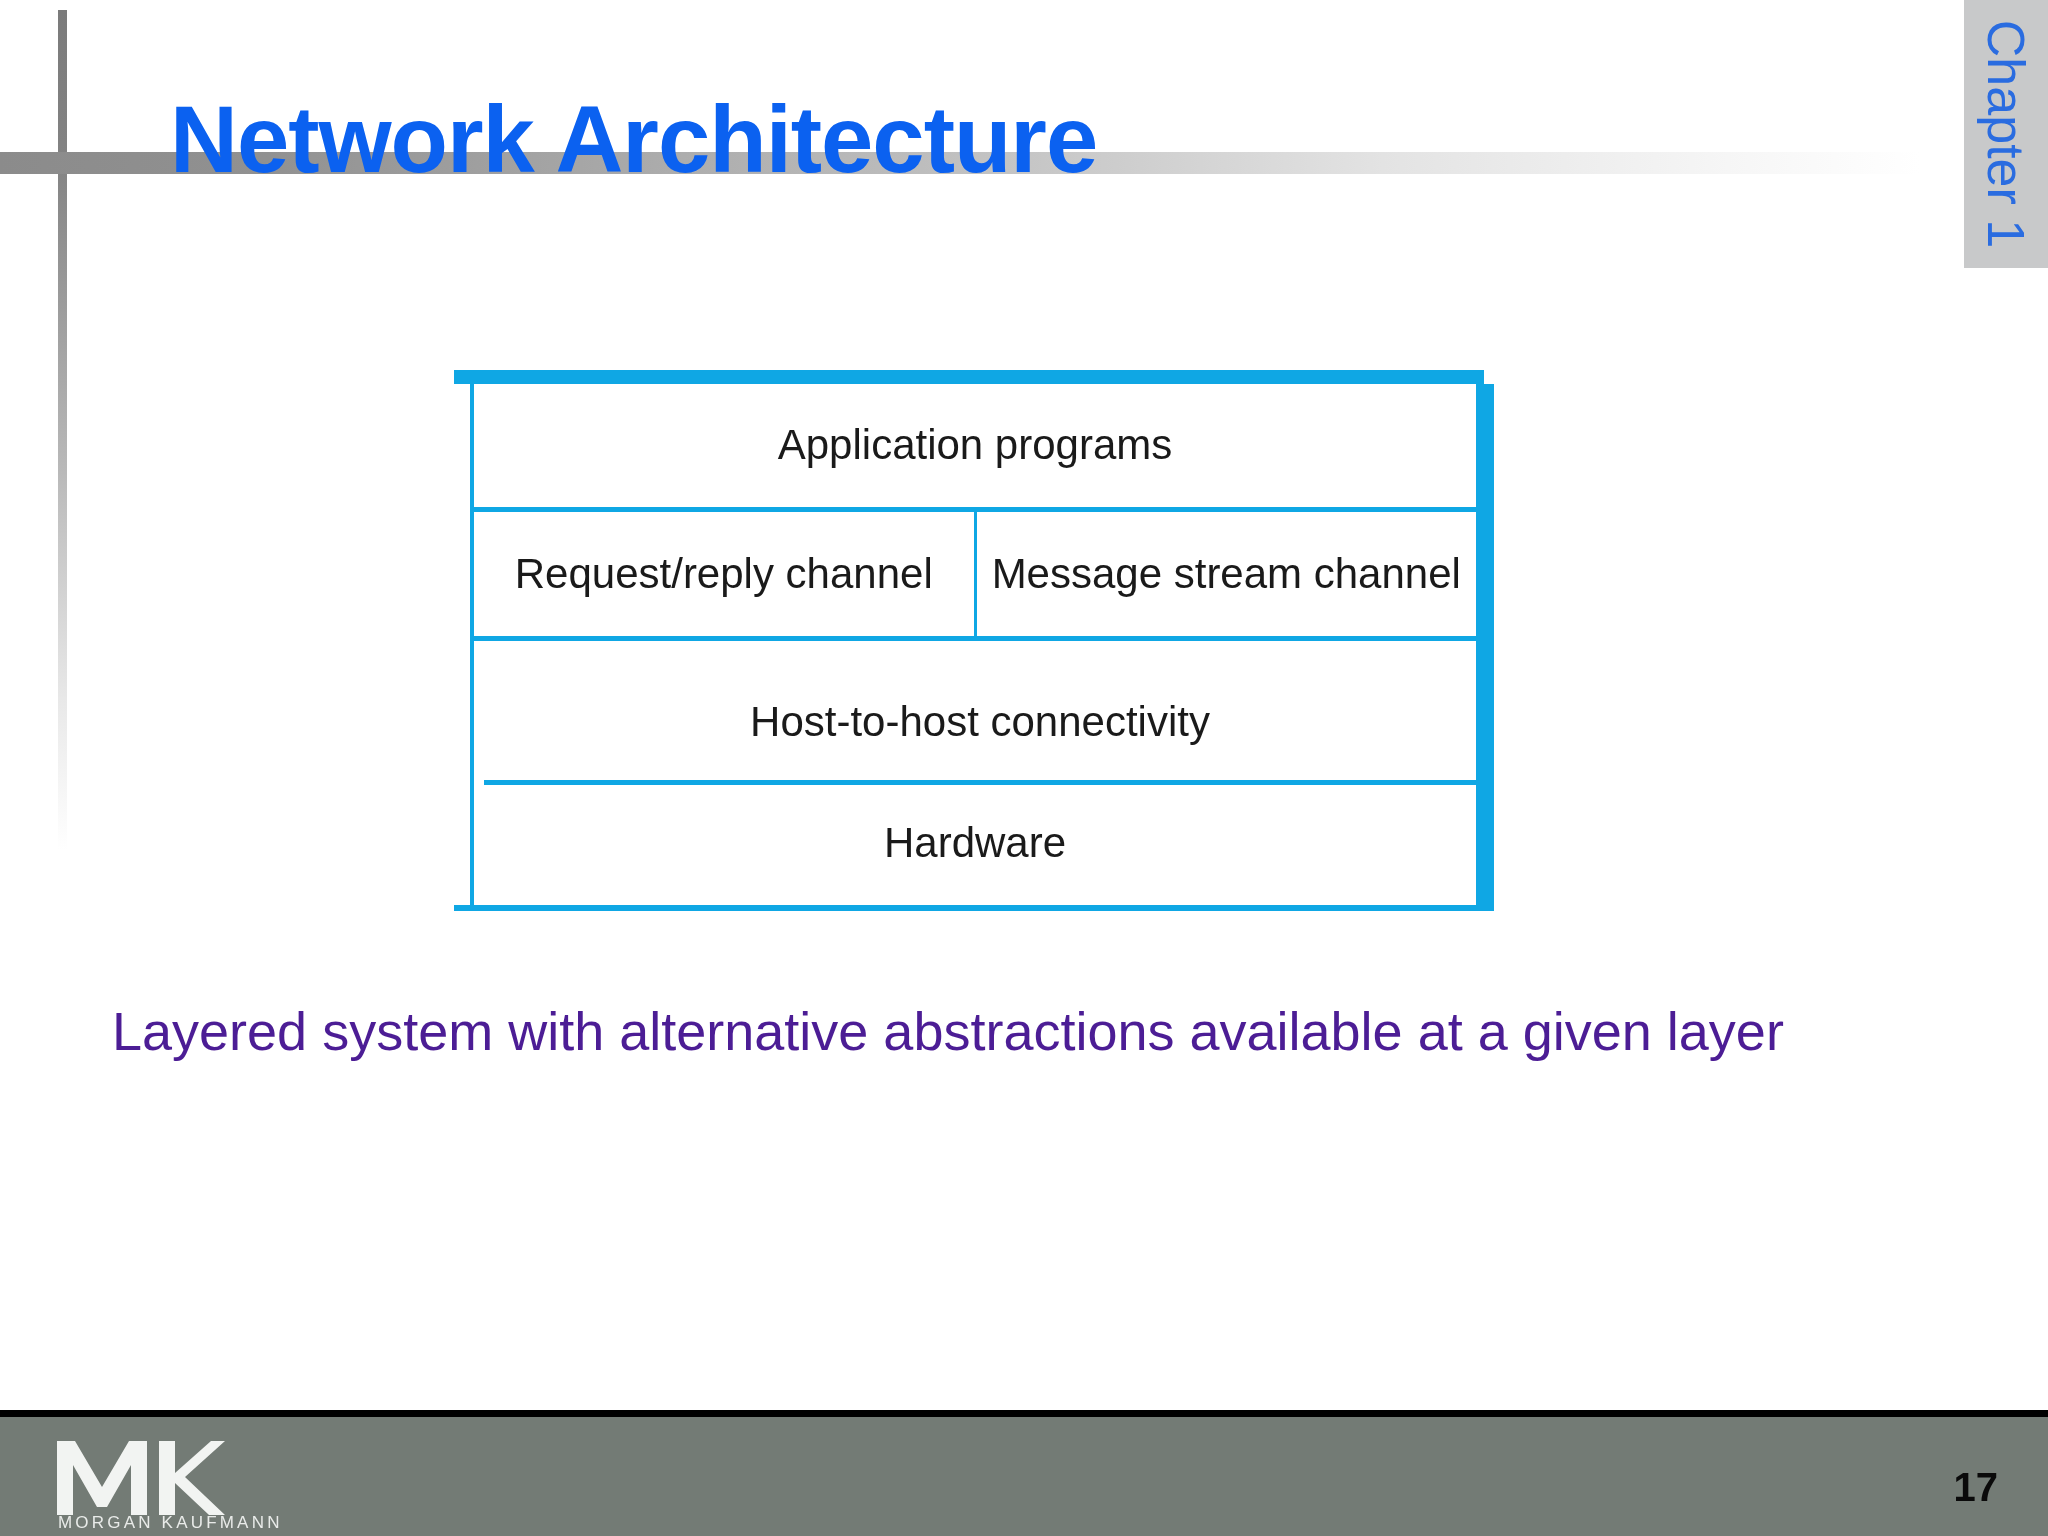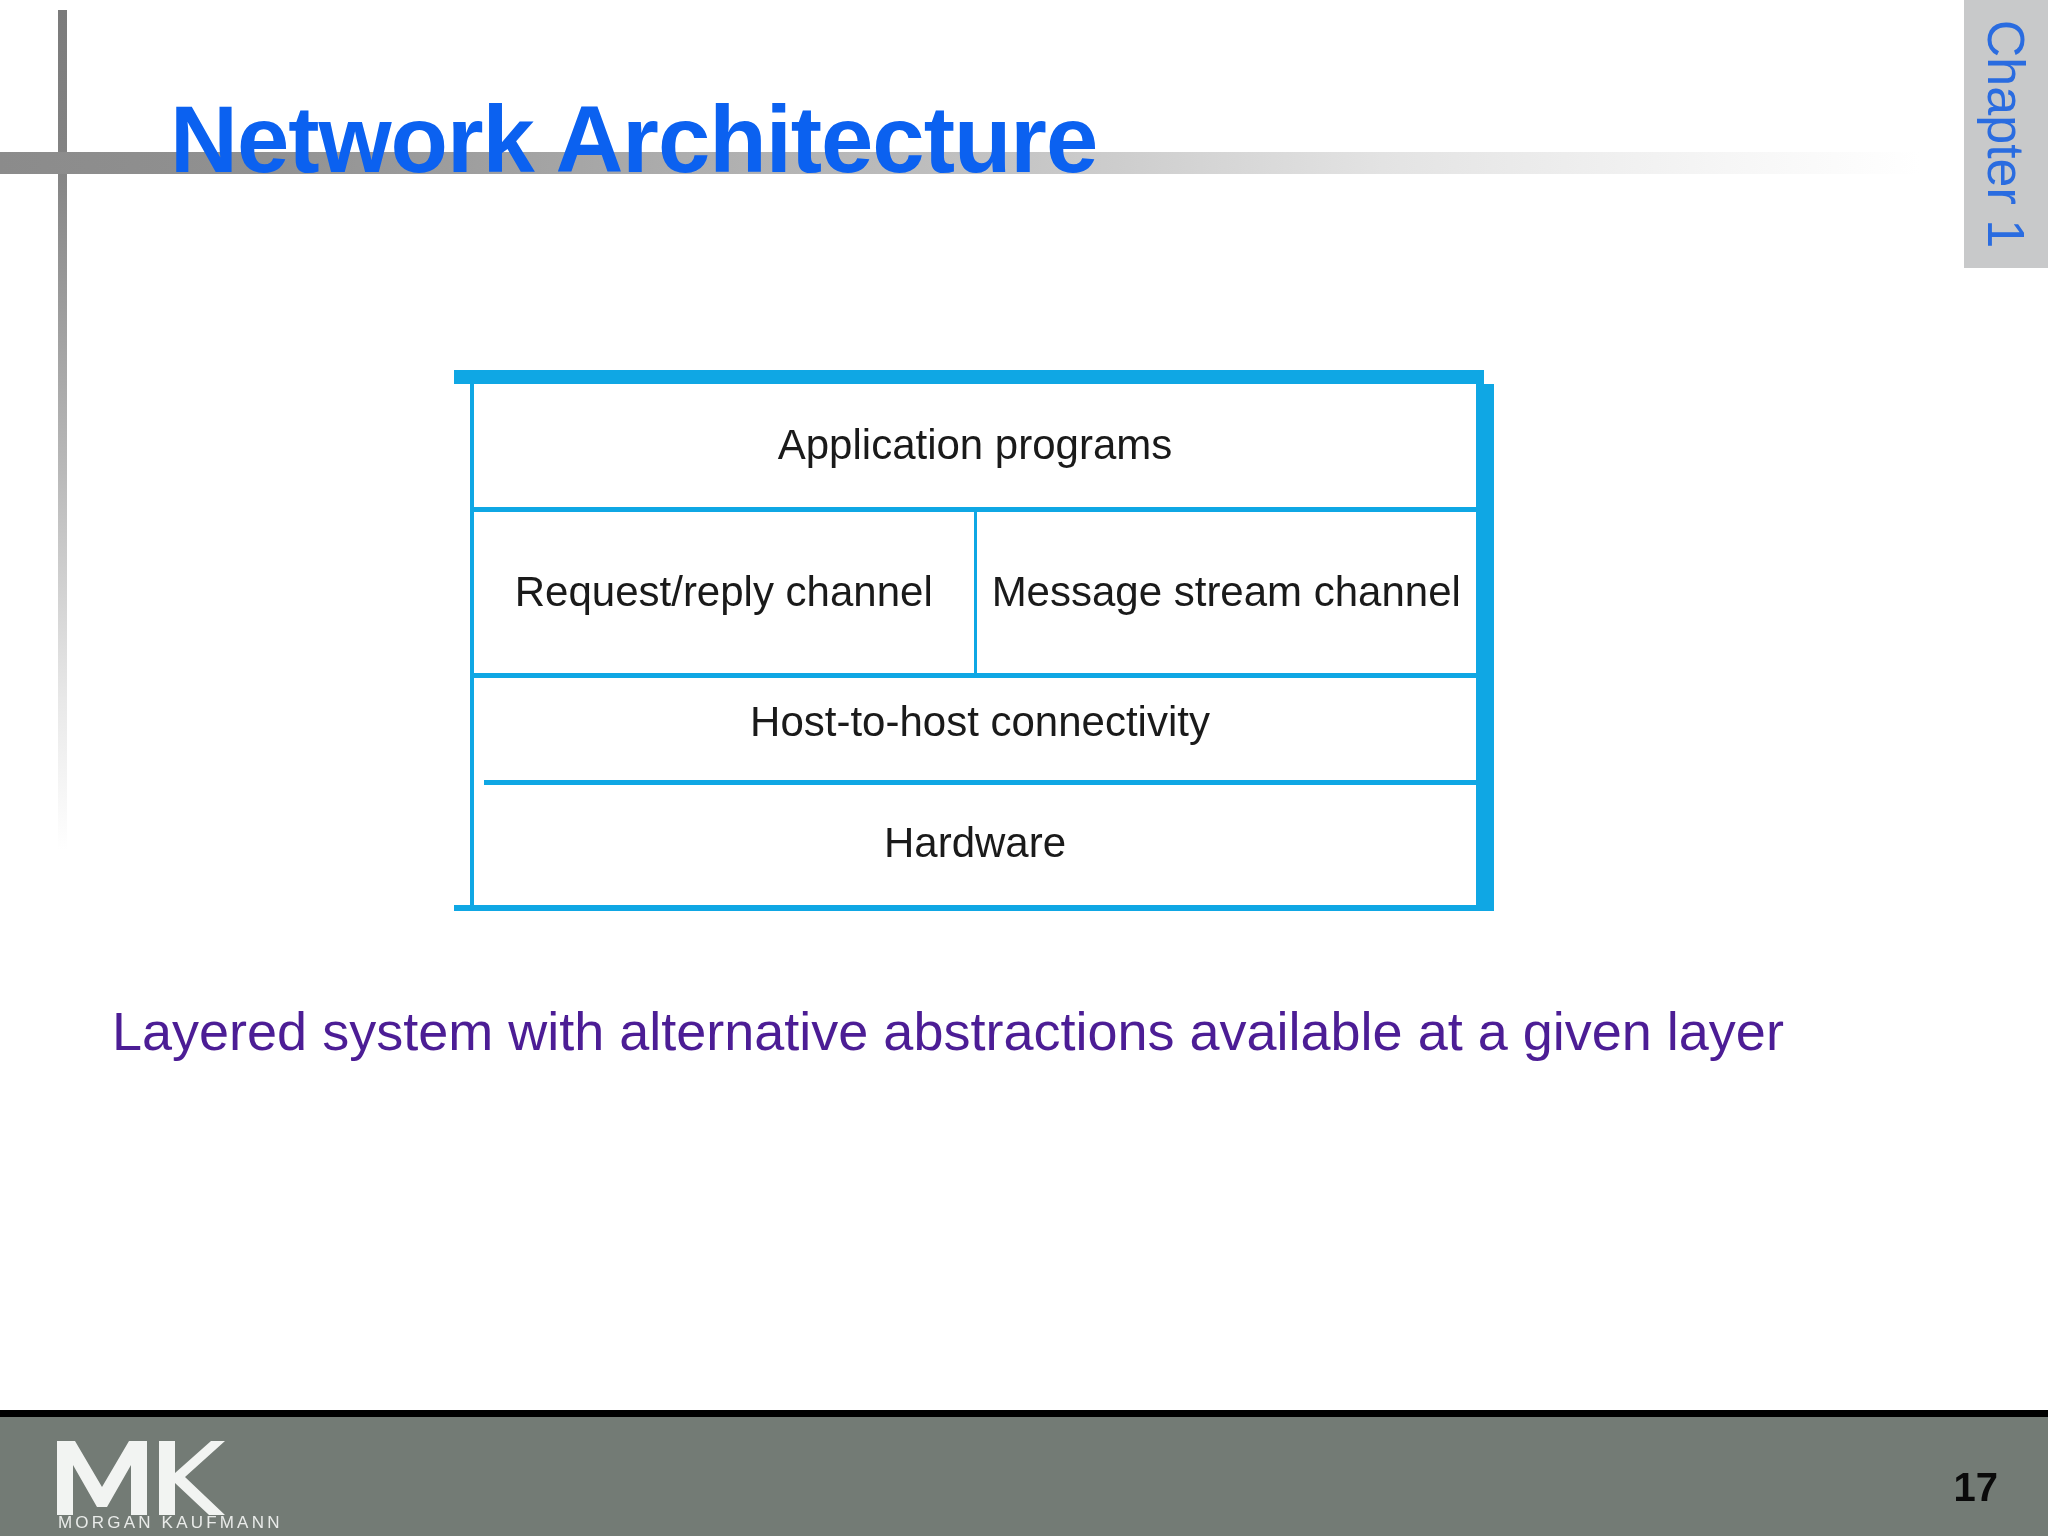--- a/index.html
+++ b/index.html
@@ -106,21 +106,21 @@
     background: #0fa7e4;
   }
   .layer-row {
     position: absolute;
     left: 0;
     right: 0;
     box-sizing: border-box;
     display: flex;
   }
   .layer-row.r1 { top: 4px;   height: 128px; border-bottom: 5px solid #0fa7e4; }
-  .layer-row.r2 { top: 132px; height: 166px; border-bottom: 5px solid #0fa7e4; }
+  .layer-row.r2 { top: 132px; height: 129px; border-bottom: 5px solid #0fa7e4; }
   .layer-row.r3 { top: 285px; height: 120px; border-bottom: 5px solid #0fa7e4; margin-left: 10px; }
   .layer-row.r4 { top: 405px; height: 116px; }
 
   .layer-cell {
     flex: 1 1 0;
     display: flex;
     align-items: center;
     justify-content: center;
     text-align: center;
     color: #1a1a1a;

